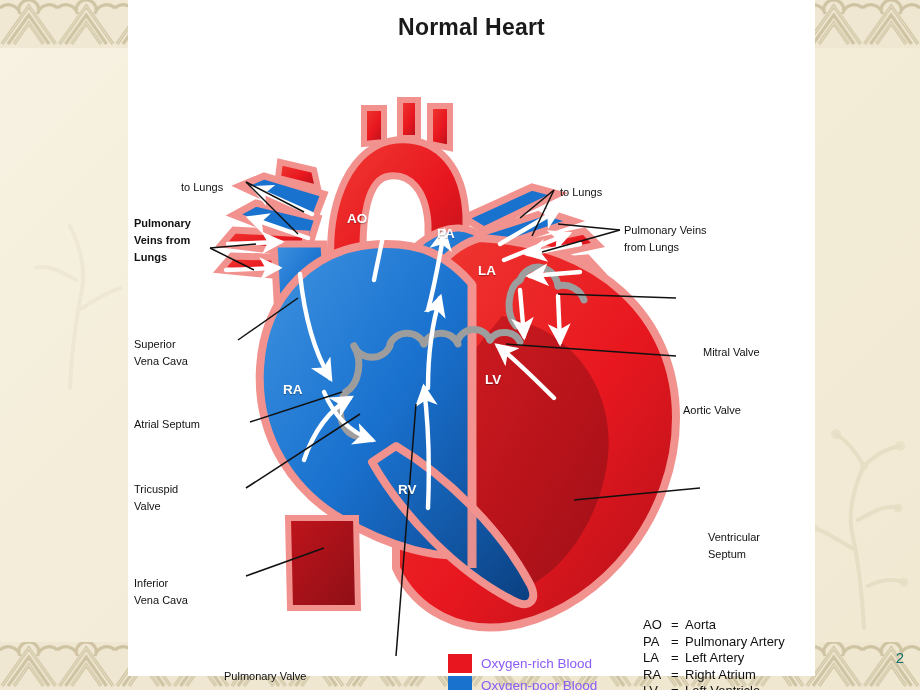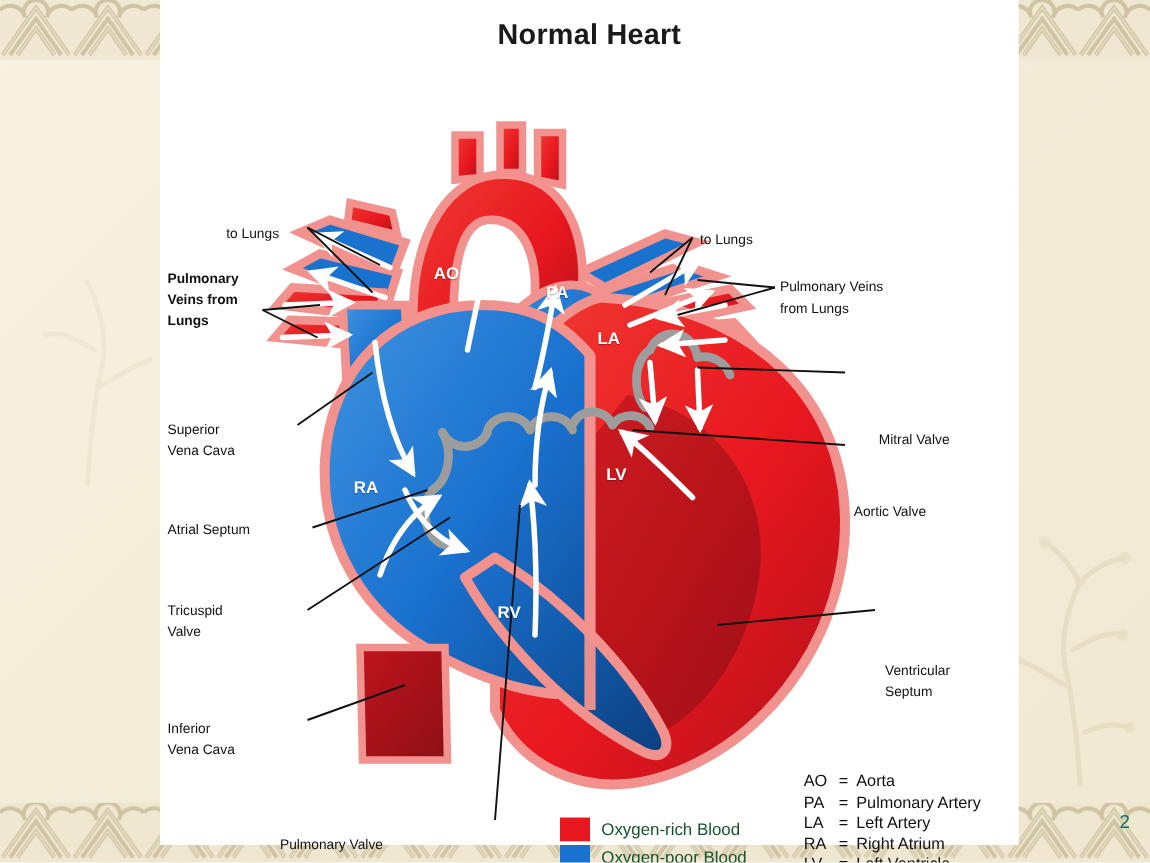--- a/index.html
+++ b/index.html
@@ -54,21 +54,21 @@
   .inlbl{
     position:absolute;
     font-size:13.5px;font-weight:bold;color:#ffffff;
     text-shadow:0 1px 1px rgba(0,0,0,.35);
   }
 
   
   #legend{position:absolute;left:320px;top:604px;}
   .leg-row{display:flex;align-items:center;height:22px;}
   .leg-sw{width:24px;height:19px;margin-right:9px;}
-  .leg-tx{font-size:13.5px;color:#14532d;}
+  .leg-tx{font-size:13.5px;color:#8b5cf6;}
 
   #abbrev{position:absolute;left:515px;top:569px;}
   .ab-row{display:flex;font-size:13px;color:#111;line-height:16.5px;}
   .ab-k{width:28px;}
   .ab-eq{width:14px;}
 
   
   #slideno{
     position:absolute;right:16px;bottom:24px;
     font-size:15px;color:#15706b;

